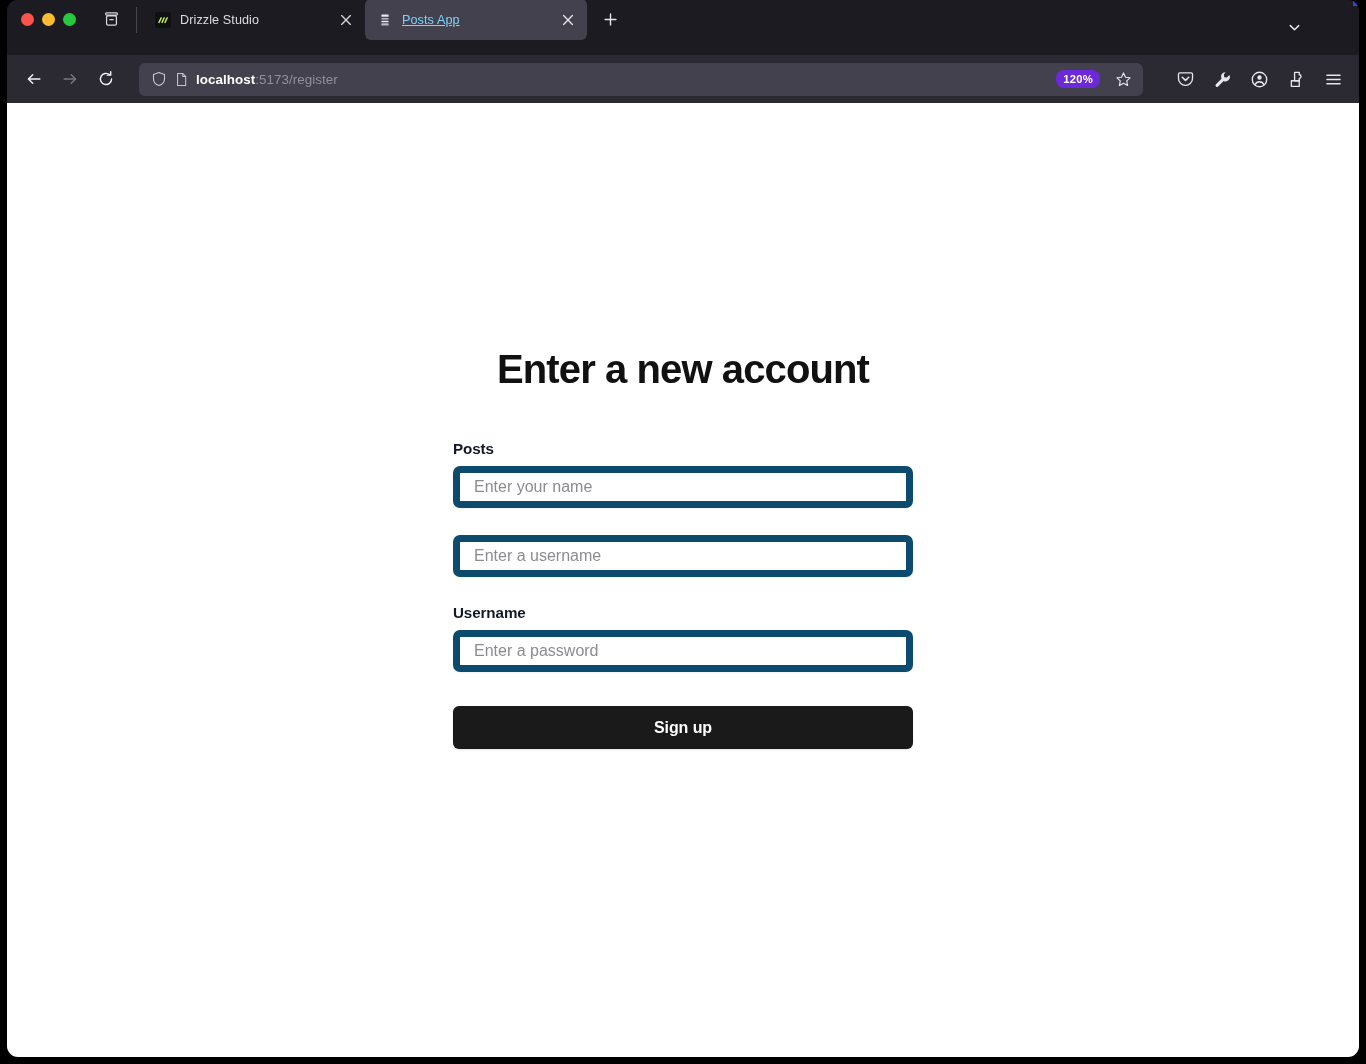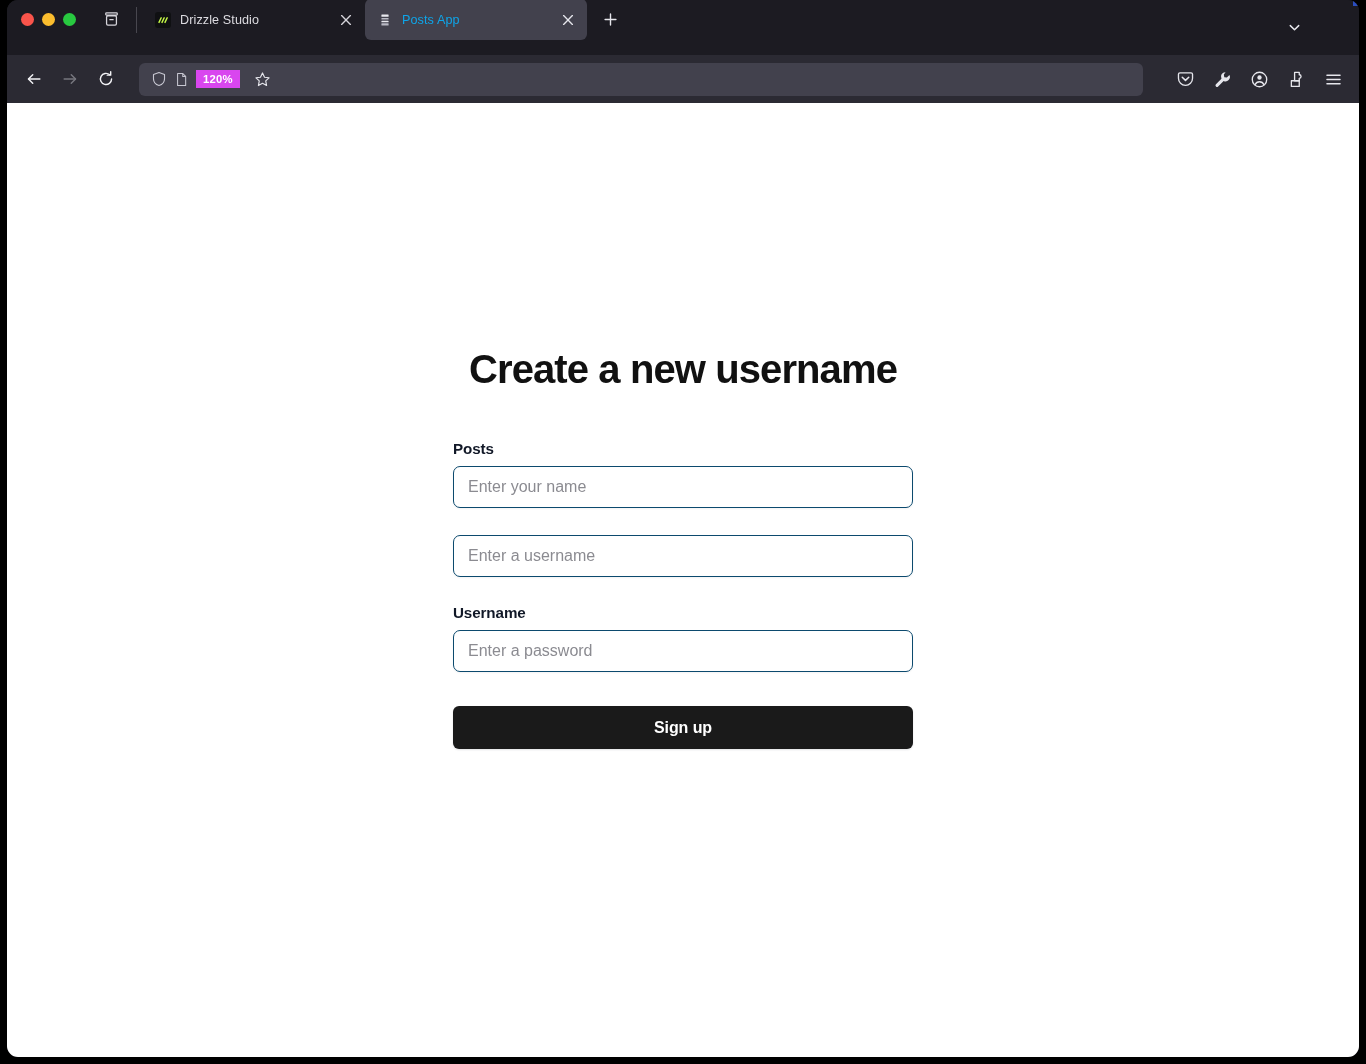--- a/index.html
+++ b/index.html
@@ -77,21 +77,21 @@
   .tab-favicon { width: 16px; height: 16px; flex: none; display:block; }
   .tab-title {
     font-size: 12.6px;
     color: #dcdbe0;
     white-space: nowrap;
     overflow: hidden;
     text-overflow: ellipsis;
     flex: 1;
     letter-spacing: 0.1px;
   }
-  .tab.active .tab-title { color: #0ea5e9; }
+  .tab.active .tab-title { color: #7dd3fc; text-decoration: underline; }
   .tab-close {
     width: 22px; height: 22px;
     display: flex; align-items: center; justify-content: center;
     border-radius: 4px; flex: none;
   }
 
   #new-tab-button {
     width: 32px; height: 32px;
     display: flex; align-items: center; justify-content: center;
     border-radius: 5px;
@@ -137,26 +137,26 @@
   #url-text {
     font-size: 13.4px;
     color: #8f8f9d;
     white-space: nowrap;
     overflow: hidden;
     flex: 1;
     letter-spacing: 0.05px;
   }
   #url-text .host { color: #ffffff; font-weight: 600; }
   #zoom-badge {
-    background: #d946ef;
+    background: #6d28d9;
     color: #ffffff;
     font-size: 11.3px;
     font-weight: 700;
     padding: 3px 7px;
-    border-radius: 0;
+    border-radius: 8px;
     letter-spacing: 0.2px;
     flex: none;
     margin-right: 2px;
     text-align: right;
   }
   #bookmark-star {
     width: 28px; height: 28px;
     display: flex; align-items: center; justify-content: center;
     border-radius: 5px; flex: none;
   }
@@ -216,21 +216,21 @@
     display: block;
     font-size: 15.2px;
     font-weight: 700;
     color: #111827;
     margin-bottom: 9px;
     letter-spacing: -0.1px;
   }
   .field-input {
     width: 100%;
     height: 42px;
-    border: 1px solid #0c4a6e;
+    border: 7px solid #0c4a6e;
     border-radius: 7px;
     padding: 0 14px;
     font-size: 16px;
     font-family: "Liberation Sans", sans-serif;
     color: #111827;
     background: #ffffff;
     box-shadow: 0 1px 2px rgba(16,24,40,0.05);
     outline: none;
   }
   .field-input::placeholder { color: #8b8b91; }
@@ -352,20 +352,23 @@
     </div>
 
     <div id="url-bar">
       <svg width="16" height="16" viewBox="0 0 18 18" fill="none">
         <path d="M9 1.6 L15.2 3.9 V8.6 C15.2 12.3 12.6 15.1 9 16.4 C5.4 15.1 2.8 12.3 2.8 8.6 V3.9 Z" stroke="#c7c7d1" stroke-width="1.25" stroke-linejoin="round"></path>
       </svg>
       <svg width="15" height="15" viewBox="0 0 18 18" fill="none">
         <path d="M4.3 1.9 H10.6 L14 5.3 V16.1 H4.3 Z" stroke="#c7c7d1" stroke-width="1.25" stroke-linejoin="round"></path>
         <path d="M10.5 2.1 V5.5 H13.9" stroke="#c7c7d1" stroke-width="1.25" stroke-linejoin="round"></path>
       </svg>
+      <span id="url-text">
+        <span class="host">localhost</span><span class="path">:5173/register</span>
+      </span>
       <span id="zoom-badge">120%</span>
       <span id="bookmark-star">
         <svg width="17" height="17" viewBox="0 0 20 20" fill="none">
           <path d="M10 2.3 L12.4 7.3 L17.7 8.0 L13.8 11.7 L14.8 17.1 L10 14.5 L5.2 17.1 L6.2 11.7 L2.3 8.0 L7.6 7.3 Z" stroke="#e6e6ec" stroke-width="1.35" stroke-linejoin="round"></path>
         </svg>
       </span>
     </div>
 
     <div id="toolbar-right">
 
@@ -403,21 +406,21 @@
           <line x1="3.1" y1="10" x2="16.9" y2="10" stroke="#e6e6ec" stroke-width="1.5" stroke-linecap="round"></line>
           <line x1="3.1" y1="14.4" x2="16.9" y2="14.4" stroke="#e6e6ec" stroke-width="1.5" stroke-linecap="round"></line>
         </svg>
       </div>
     </div>
   </div>
 
   <div id="page-content">
     <div id="auth-wrap">
 
-      <h1 id="page-title">Create a new username</h1>
+      <h1 id="page-title">Enter a new account</h1>
 
 
       <form id="auth-form">
 
         <div class="field">
           <label class="field-label">Posts</label>
           <input class="field-input" type="text" placeholder="Enter your name" style="">
         </div>
 
         <div class="field">

